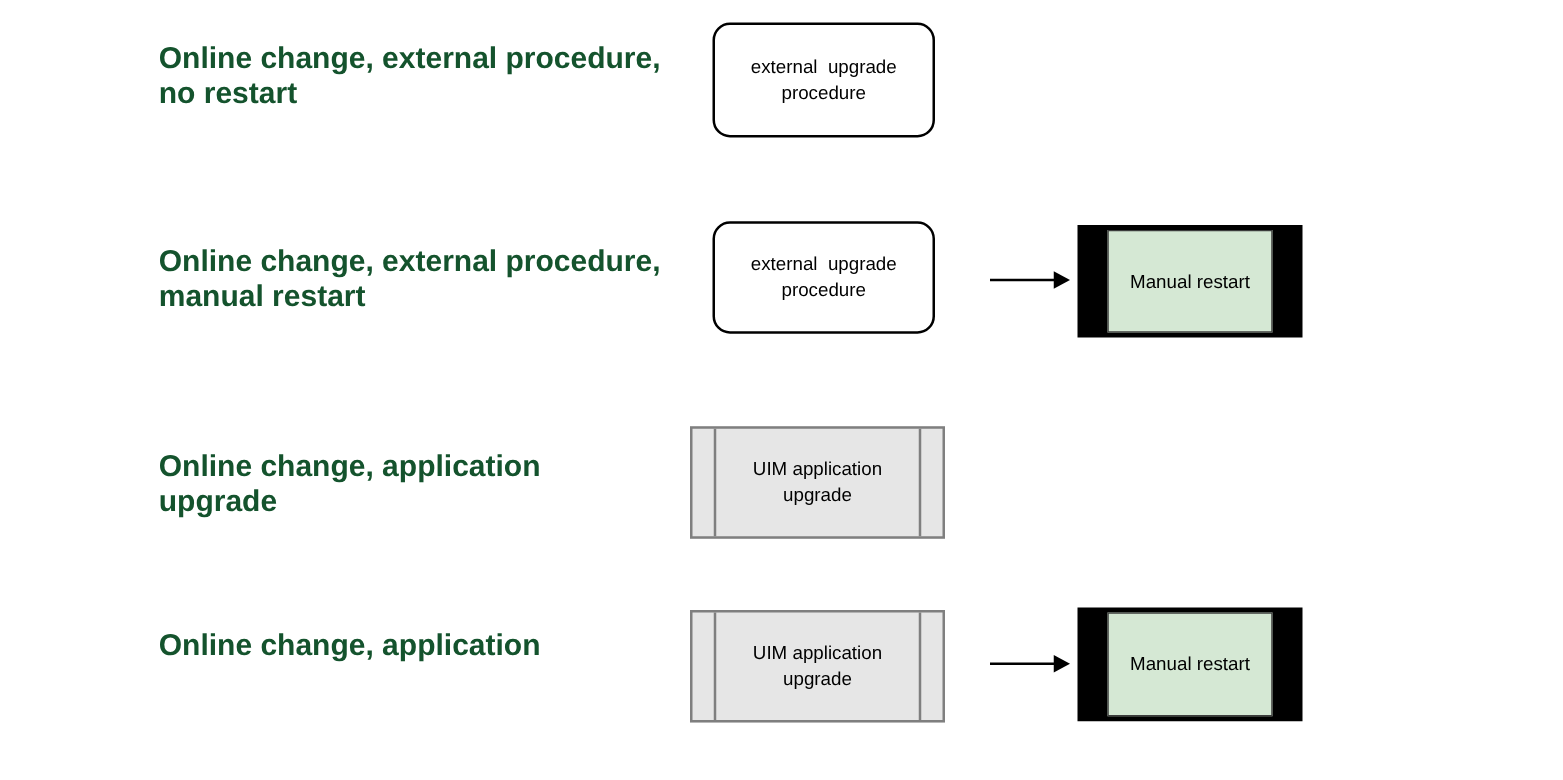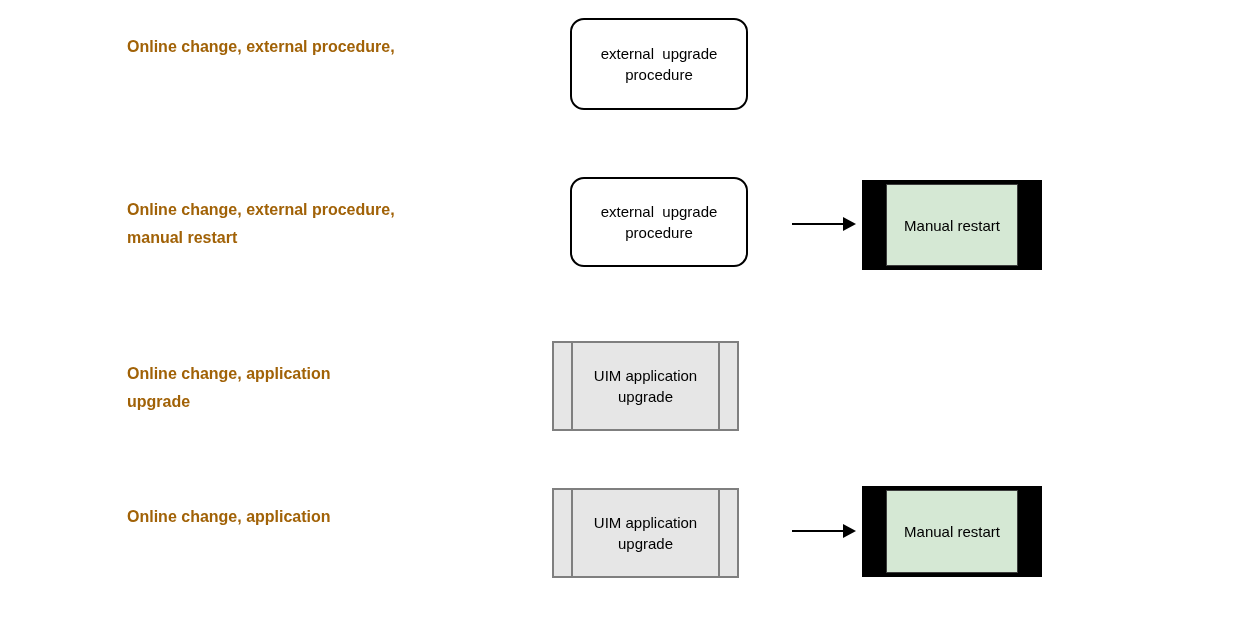--- a/index.html
+++ b/index.html
@@ -12,23 +12,23 @@
     position: relative;
     width: 1250px;
     height: 624px;
     background: #ffffff;
     overflow: hidden;
   }
   .row-label {
     position: absolute;
     left: 127px;
     width: 430px;
-    font-size: 16px;
+    font-size: 24px;
     font-weight: bold;
-    color: #a16207;
+    color: #14532d;
     line-height: 28px;
   }
   .shape {
     position: absolute;
     display: flex;
     align-items: center;
     justify-content: center;
     text-align: center;
     font-size: 15px;
     line-height: 21px;
@@ -38,21 +38,21 @@
   .shape-line { white-space: pre; }
   .rounded-rect {
     background: #ffffff;
     border: 2px solid #000000;
     border-radius: 14px;
     width: 178px;
   }
   .process {
     background: #e6e6e6;
     border: 2px solid #7f7f7f;
-    width: 187px;
+    width: 204px;
   }
   .process .bar-left, .process .bar-right {
     position: absolute;
     top: 0; bottom: 0;
     width: 2px;
     background: #7f7f7f;
   }
   .process .bar-left  { left: 17px; }
   .process .bar-right { right: 17px; }
   .framed-box {
@@ -92,20 +92,21 @@
     border-bottom: 7px solid transparent;
   }
 </style>
 </head>
 <body>
 
 <div id="canvas">
 
   <div class="row-label" style="top:33px">
     <div>Online change, external procedure,</div>
+    <div>no restart</div>
   </div>
   <div class="shape rounded-rect" style="left:570px; top:18px; height:92px">
     <div>
       <div class="shape-line">external  upgrade</div>
       <div class="shape-line">procedure</div>
     </div>
   </div>
 
   <div class="row-label" style="top:196px">
     <div>Online change, external procedure,</div>

